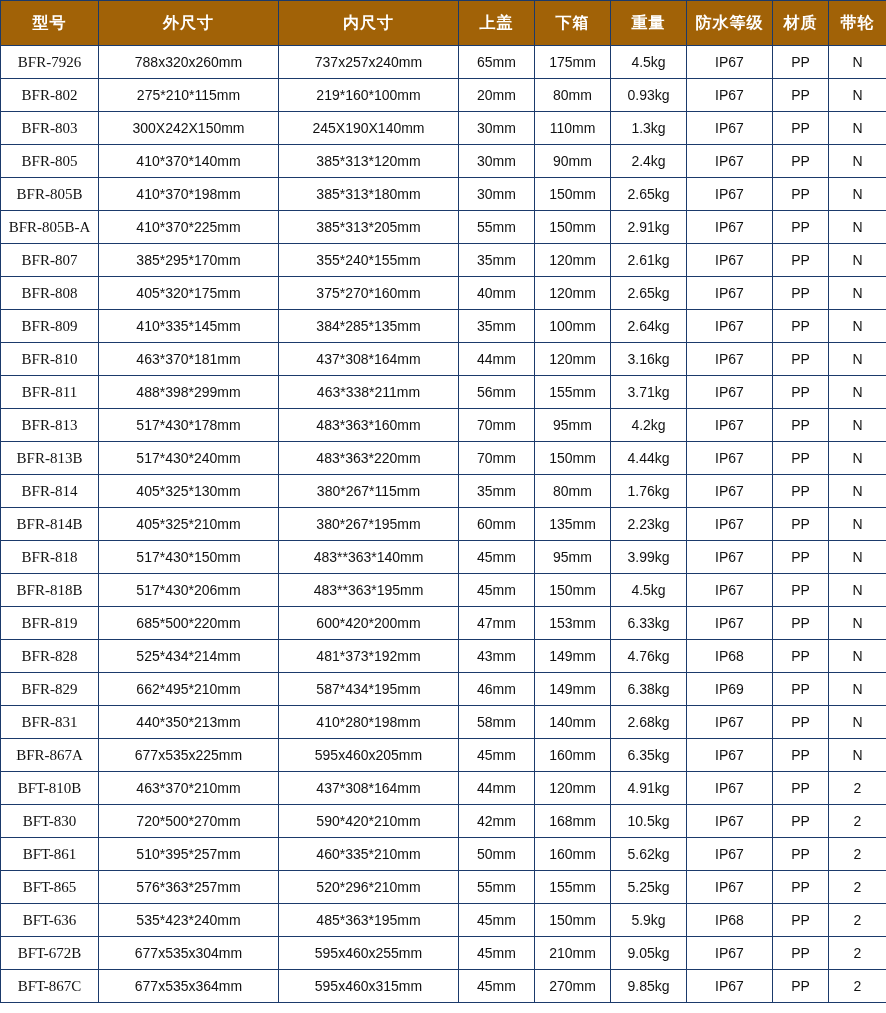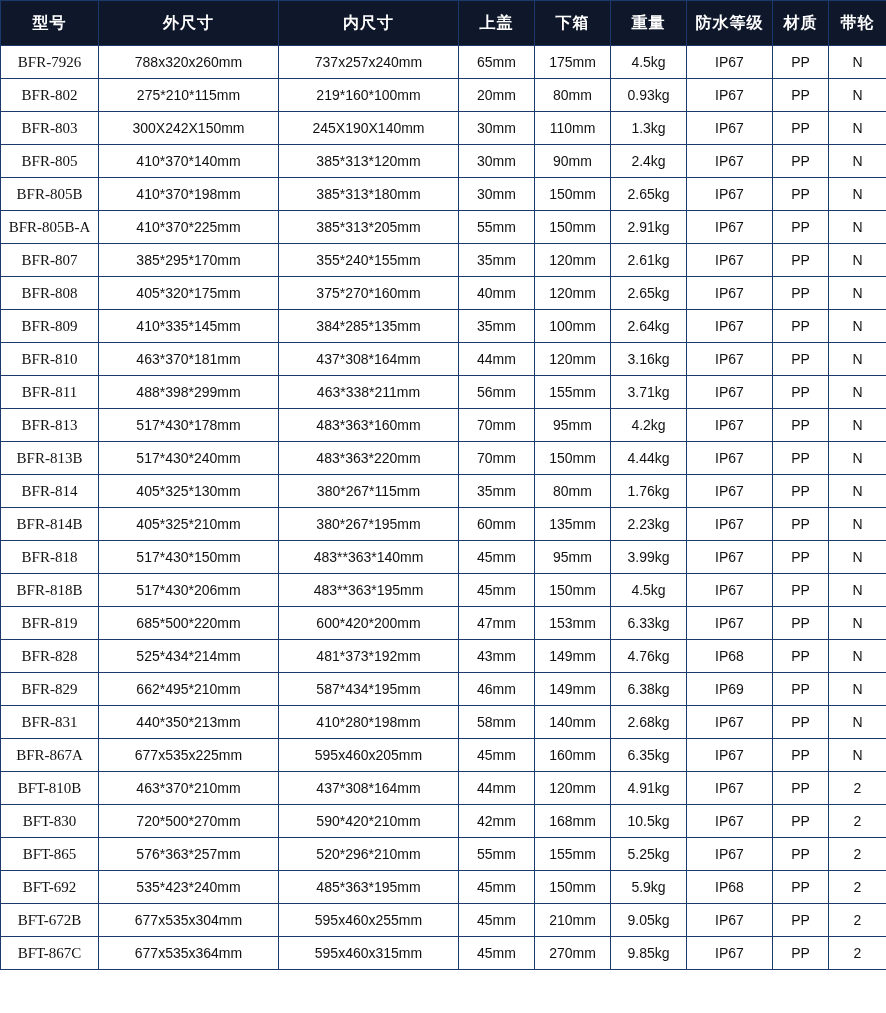--- a/index.html
+++ b/index.html
@@ -20,21 +20,21 @@
   .spec-table col.c1 { width: 180px; }
   .spec-table col.c2 { width: 180px; }
   .spec-table col.c3 { width: 76px; }
   .spec-table col.c4 { width: 76px; }
   .spec-table col.c5 { width: 76px; }
   .spec-table col.c6 { width: 86px; }
   .spec-table col.c7 { width: 56px; }
   .spec-table col.c8 { width: 58px; }
 
   .spec-table thead th {
-    background: #0f172a;
+    background: #a16207;
     color: #ffffff;
     font-size: 16px;
     font-weight: bold;
     height: 42px;
     border: 1px solid #1b3a6b;
     text-align: center;
     vertical-align: middle;
     letter-spacing: 1px;
   }
   .spec-table tbody td {
@@ -341,32 +341,43 @@
         <td>720*500*270mm</td>
         <td>590*420*210mm</td>
         <td>42mm</td>
         <td>168mm</td>
         <td>10.5kg</td>
         <td>IP67</td>
         <td>PP</td>
         <td>2</td>
       </tr>
       <tr>
+        <td class="model">BFT-861</td>
+        <td>510*395*257mm</td>
+        <td>460*335*210mm</td>
+        <td>50mm</td>
+        <td>160mm</td>
+        <td>5.62kg</td>
+        <td>IP67</td>
+        <td>PP</td>
+        <td>2</td>
+      </tr>
+      <tr>
         <td class="model">BFT-865</td>
         <td>576*363*257mm</td>
         <td>520*296*210mm</td>
         <td>55mm</td>
         <td>155mm</td>
         <td>5.25kg</td>
         <td>IP67</td>
         <td>PP</td>
         <td>2</td>
       </tr>
       <tr>
-        <td class="model">BFT-692</td>
+        <td class="model">BFT-636</td>
         <td>535*423*240mm</td>
         <td>485*363*195mm</td>
         <td>45mm</td>
         <td>150mm</td>
         <td>5.9kg</td>
         <td>IP68</td>
         <td>PP</td>
         <td>2</td>
       </tr>
       <tr>

